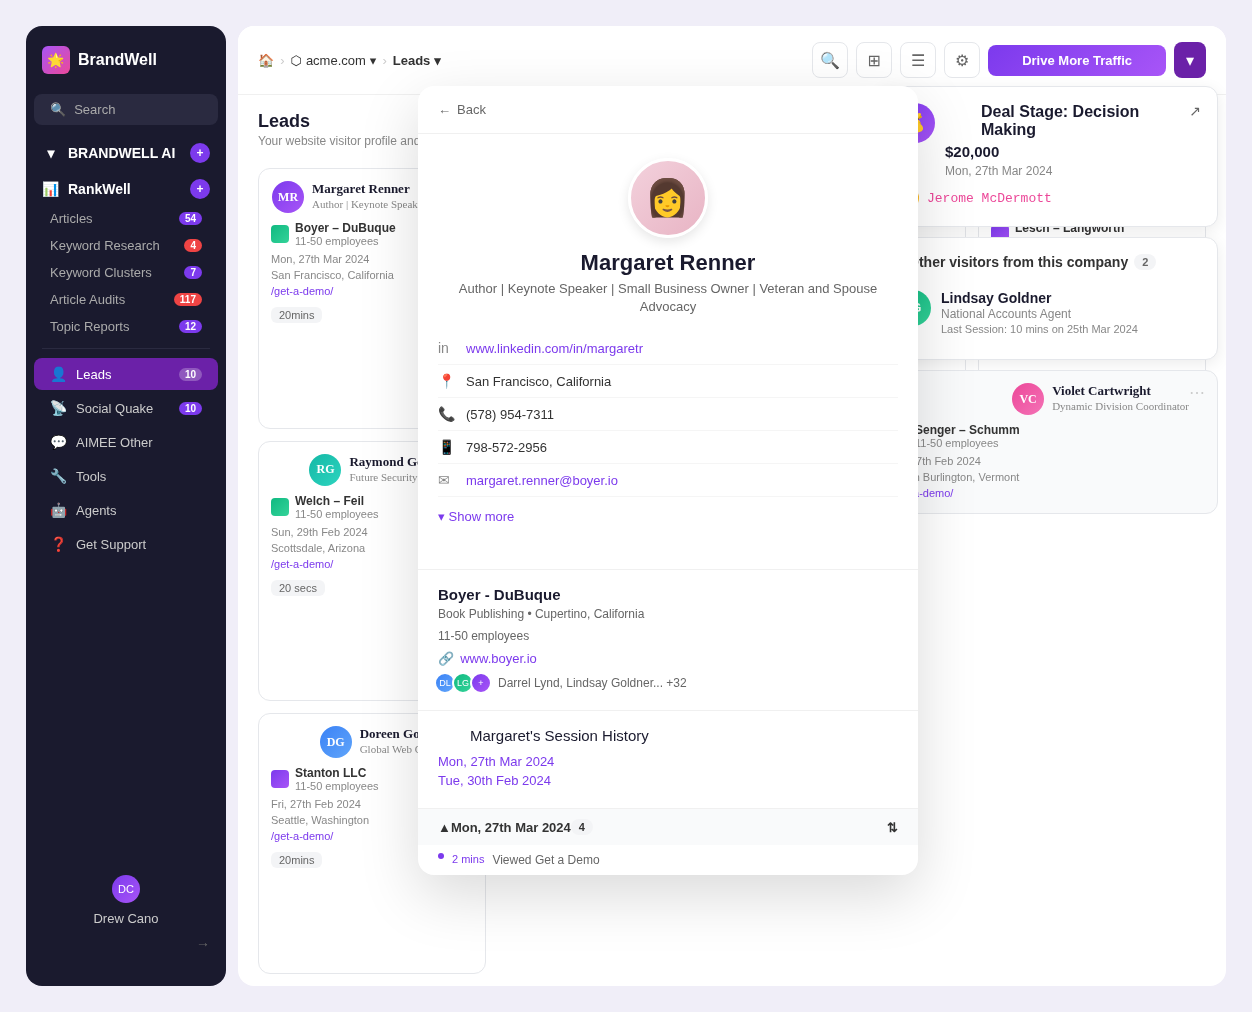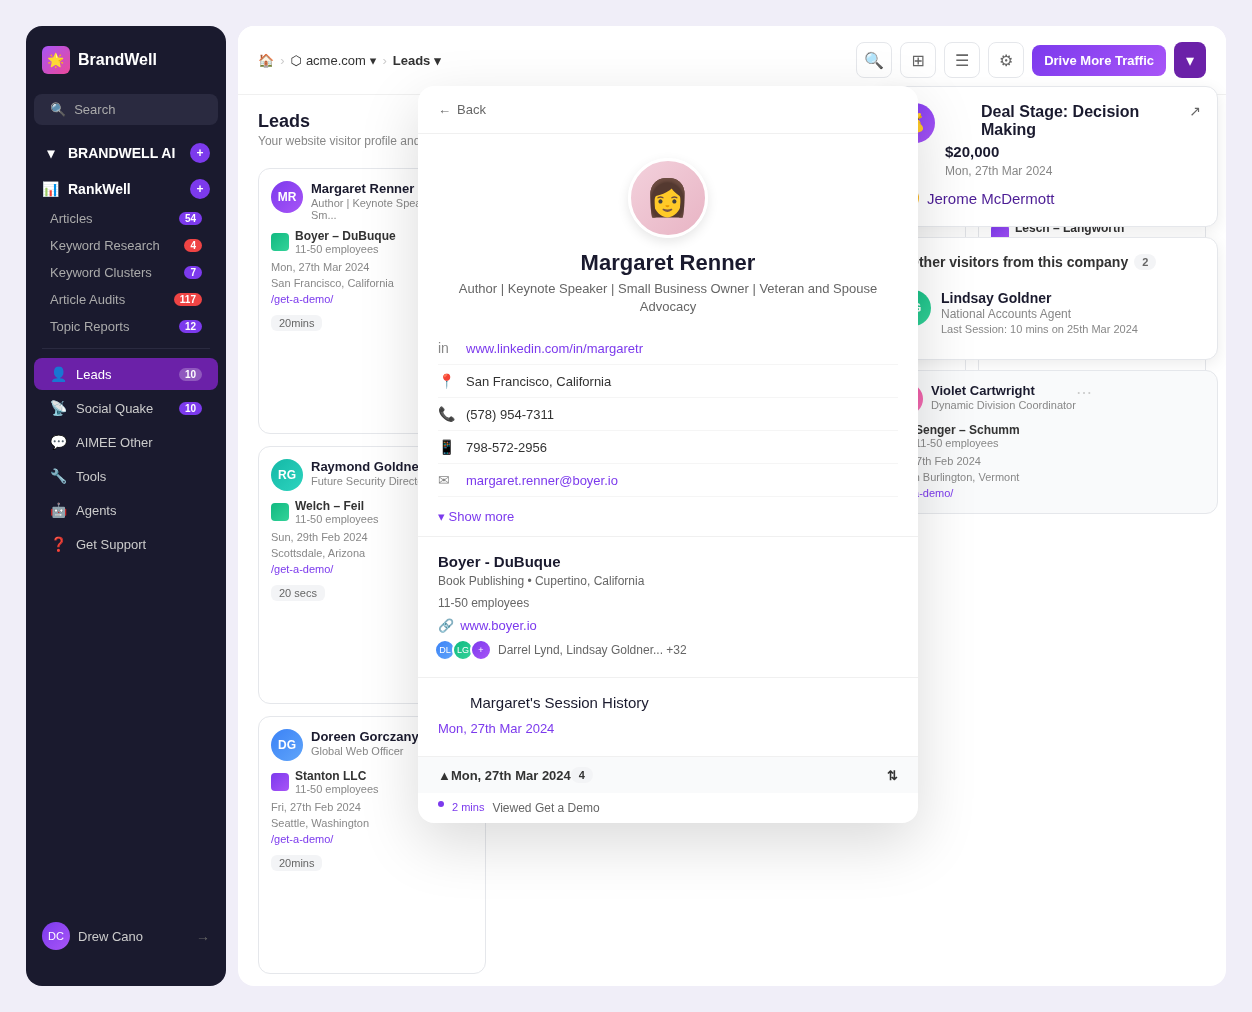--- a/index.html
+++ b/index.html
@@ -71,21 +71,21 @@
       display: flex; align-items: center; justify-content: center; font-size: 12px; color: #fff;
     }
     .sidebar-sub-items { padding: 0 8px; }
     .sidebar-sub-item {
       display: flex; align-items: center; justify-content: space-between;
       padding: 6px 16px; cursor: pointer; color: #aaa; font-size: 13px;
       border-radius: 6px;
     }
     .sidebar-divider { height: 1px; background: #2a2a40; margin: 8px 16px; }
     .sidebar-bottom { margin-top: auto; padding: 8px; }
-    .sidebar-user { display: flex; align-items: center; gap: 8px; padding: 8px; color: #ccc; font-size: 13px; }
+    .sidebar-user { display: flex; align-items: center; gap: 8px; padding: 8px; color: #ccc; font-size: 13px; flex-direction: column; }
     .sidebar-avatar { width: 28px; height: 28px; background: #6b7280; border-radius: 50%; display: flex; align-items: center; justify-content: center; font-size: 11px; color: #fff; }
 
     
     .main-area {
       flex: 1;
       background: #fff;
       border-radius: 16px;
       margin-left: 12px;
       display: flex;
       flex-direction: column;
@@ -104,21 +104,21 @@
     .breadcrumb-domain { display: flex; align-items: center; gap: 4px; font-weight: 500; color: #333; }
     .breadcrumb-current { display: flex; align-items: center; gap: 4px; font-weight: 600; color: #333; }
     .header-actions { display: flex; align-items: center; gap: 8px; }
     .header-icon-btn {
       width: 36px; height: 36px; border-radius: 8px; border: 1px solid #e5e7eb;
       background: #fff; display: flex; align-items: center; justify-content: center;
       cursor: pointer; font-size: 16px; color: #666;
     }
     .cta-btn {
       background: linear-gradient(135deg, #7c3aed, #a855f7);
-      color: #fff; border: none; border-radius: 8px; padding: 8px 12px;
+      color: #fff; border: none; border-radius: 8px; padding: 8px 34px;
       font-size: 13px; font-weight: 600; cursor: pointer; display: flex; align-items: center; gap: 6px;
     }
     .cta-dropdown { width: 32px; height: 36px; background: #6b21a8; border-radius: 8px; display: flex; align-items: center; justify-content: center; cursor: pointer; color: #fff; }
 
     
     .leads-header { padding: 16px 20px 8px; }
     .leads-title { font-size: 18px; font-weight: 700; color: #1a1a2e; }
     .leads-subtitle { font-size: 12px; color: #888; margin-top: 2px; }
 
     .leads-grid {
@@ -130,21 +130,21 @@
       flex: 1;
     }
 
     .lead-card {
       background: #fff;
       border: 1px solid #e5e7eb;
       border-radius: 12px;
       padding: 12px;
       cursor: pointer;
     }
-    .lead-card-header { display: flex; align-items: flex-start; justify-content: flex-start; margin-bottom: 8px; }
+    .lead-card-header { display: flex; align-items: flex-start; justify-content: flex-end; margin-bottom: 8px; font-family: Liberation Serif, serif; }
     .lead-card-person { display: flex; align-items: flex-start; gap: 8px; }
     .lead-avatar { width: 32px; height: 32px; border-radius: 50%; background: #e5e7eb; overflow: hidden; flex-shrink: 0; display: flex; align-items: center; justify-content: center; font-size: 12px; font-weight: 600; color: #666; }
     .lead-name { font-size: 13px; font-weight: 600; color: #1a1a2e; }
     .lead-role { font-size: 11px; color: #888; margin-top: 1px; }
     .lead-three-dots { color: #ccc; font-size: 16px; cursor: pointer; }
     .company-row { display: flex; align-items: center; gap: 6px; margin: 6px 0; }
     .company-icon { width: 18px; height: 18px; border-radius: 4px; display: flex; align-items: center; justify-content: center; font-size: 10px; }
     .company-name { font-size: 12px; font-weight: 600; color: #333; }
     .company-size { font-size: 11px; color: #888; }
     .lead-date { font-size: 11px; color: #888; margin: 4px 0; }
@@ -168,21 +168,21 @@
     .detail-back { padding: 16px 20px; display: flex; align-items: center; gap: 6px; font-size: 13px; color: #666; cursor: pointer; border-bottom: 1px solid #f0f0f0; }
     .detail-profile { text-align: center; padding: 24px 20px 16px; }
     .profile-avatar { width: 80px; height: 80px; border-radius: 50%; margin: 0 auto 12px; background: #e5e7eb; overflow: hidden; display: flex; align-items: center; justify-content: center; font-size: 24px; color: #666; border: 3px solid #fff; box-shadow: 0 4px 12px rgba(0,0,0,0.1); }
     .profile-name { font-size: 22px; font-weight: 700; color: #1a1a2e; }
     .profile-role { font-size: 13px; color: #666; margin-top: 4px; line-height: 1.4; }
     .profile-contacts { padding: 0 20px; }
     .contact-row { display: flex; align-items: center; gap: 10px; padding: 8px 0; font-size: 13px; color: #333; border-bottom: 1px solid #f5f5f5; }
     .contact-icon { font-size: 14px; color: #888; width: 18px; flex-shrink: 0; }
     .contact-link { color: #7c3aed; text-decoration: none; font-size: 13px; }
     .show-more-btn { display: flex; align-items: center; gap: 4px; color: #7c3aed; font-size: 13px; cursor: pointer; padding: 12px 20px; }
-    .company-section { padding: 16px 20px; border-top: 1px solid #f0f0f0; }
+    .company-section { padding: 16px 20px; border-top: 1px solid #f0f0f0; margin-top: 33px; }
     .company-section-name { font-size: 15px; font-weight: 700; color: #1a1a2e; margin-bottom: 4px; }
     .company-meta { font-size: 12px; color: #666; margin-bottom: 8px; }
     .company-website { display: flex; align-items: center; gap: 6px; font-size: 13px; color: #333; margin: 6px 0; }
     .company-visitors { display: flex; align-items: center; gap: 6px; font-size: 12px; color: #666; }
     .visitor-avatars { display: flex; }
     .visitor-avatar { width: 22px; height: 22px; border-radius: 50%; background: #e5e7eb; border: 2px solid #fff; margin-left: -4px; font-size: 9px; display: flex; align-items: center; justify-content: center; color: #666; }
     .session-section { padding: 16px 20px; border-top: 1px solid #f0f0f0; }
     .session-title { font-size: 15px; font-weight: 400; color: #1a1a2e; margin-bottom: 10px; margin-left: 32px; }
     .session-date { font-size: 13px; color: #7c3aed; margin: 4px 0; cursor: pointer; }
     .session-header-row { display: flex; align-items: center; justify-content: space-between; padding: 10px 20px; background: #f9fafb; border-top: 1px solid #f0f0f0; font-size: 13px; font-weight: 600; color: #333; }
@@ -207,21 +207,21 @@
       padding: 16px;
       box-shadow: 0 4px 16px rgba(0,0,0,0.08);
     }
     .deal-header { display: flex; align-items: flex-start; gap: 10px; margin-bottom: 8px; }
     .deal-icon { width: 40px; height: 40px; border-radius: 50%; background: linear-gradient(135deg, #7c3aed, #a855f7); display: flex; align-items: center; justify-content: center; font-size: 18px; flex-shrink: 0; }
     .deal-title { font-size: 16px; font-weight: 700; color: #1a1a2e; margin-left: 36px; }
     .deal-amount { font-size: 15px; font-weight: 600; color: #1a1a2e; margin: 4px 0; }
     .deal-date { font-size: 12px; color: #888; }
     .deal-person { display: flex; align-items: center; gap: 8px; margin-top: 8px; }
     .deal-person-avatar { width: 24px; height: 24px; border-radius: 50%; background: #e5e7eb; }
-    .deal-person-name { font-size: 15px; color: #4c1d95; }
+    .deal-person-name { font-size: 13px; color: #ec4899; font-family: Liberation Mono, monospace; }
     .deal-external { color: #666; font-size: 14px; cursor: pointer; margin-left: auto; }
 
     .other-visitors-card {
       background: #fff;
       border: 1px solid #e5e7eb;
       border-radius: 12px;
       padding: 16px;
       box-shadow: 0 4px 16px rgba(0,0,0,0.08);
     }
     .other-visitors-header { display: flex; align-items: center; justify-content: space-between; margin-bottom: 12px; }
@@ -610,20 +610,21 @@
             <div class="visitor-avatar av-green">LG</div>
             <div class="visitor-avatar av-purple">+</div>
           </div>
           <span>Darrel Lynd, Lindsay Goldner... +32</span>
         </div>
       </div>
 
       <div class="session-section">
         <div class="session-title">Margaret's Session History</div>
         <div class="session-date">Mon, 27th Mar 2024</div>
+        <div class="session-date">Tue, 30th Feb 2024</div>
       </div>
 
       <div class="session-header-row">
         <span>▲</span>
         <span>Mon, 27th Mar 2024</span>
         <span style="background:#f3f4f6; border-radius:10px; padding:2px 8px; font-size:11px;">4</span>
         <span style="margin-left:auto;">⇅</span>
       </div>
 
       <div class="session-viewed">

